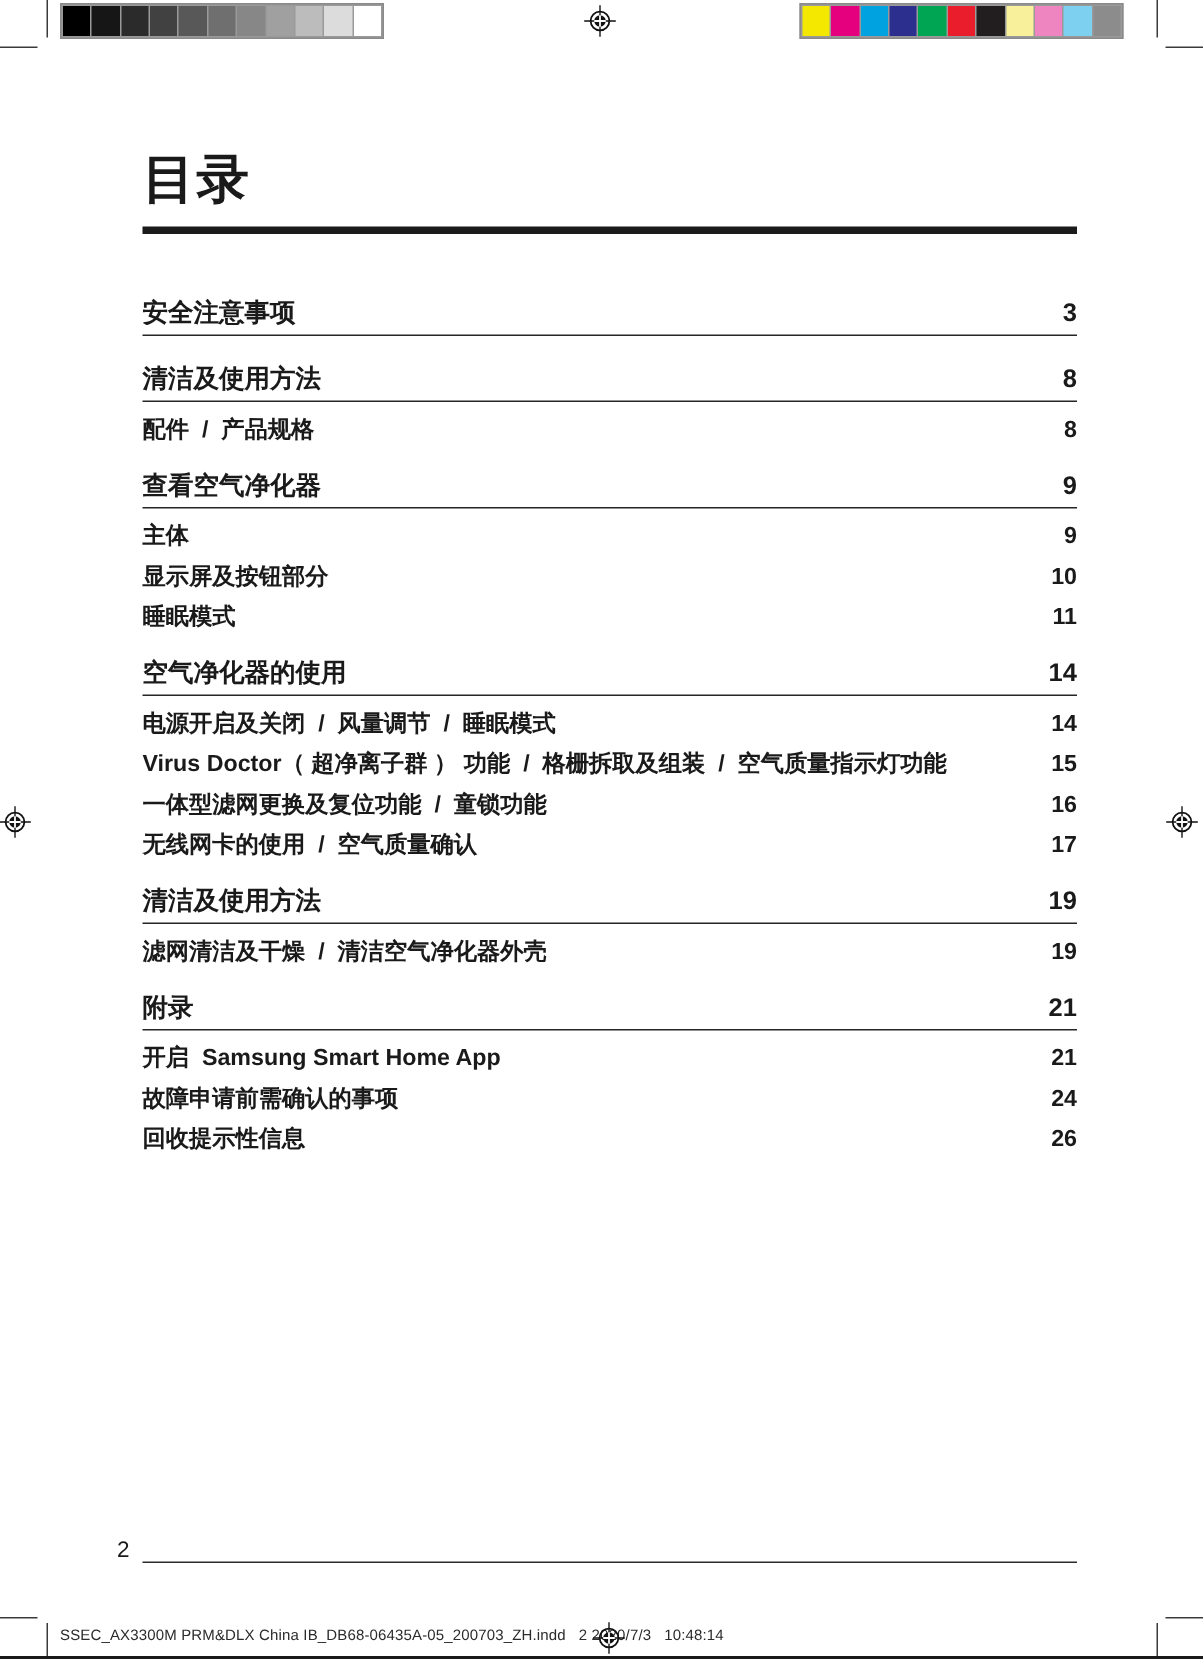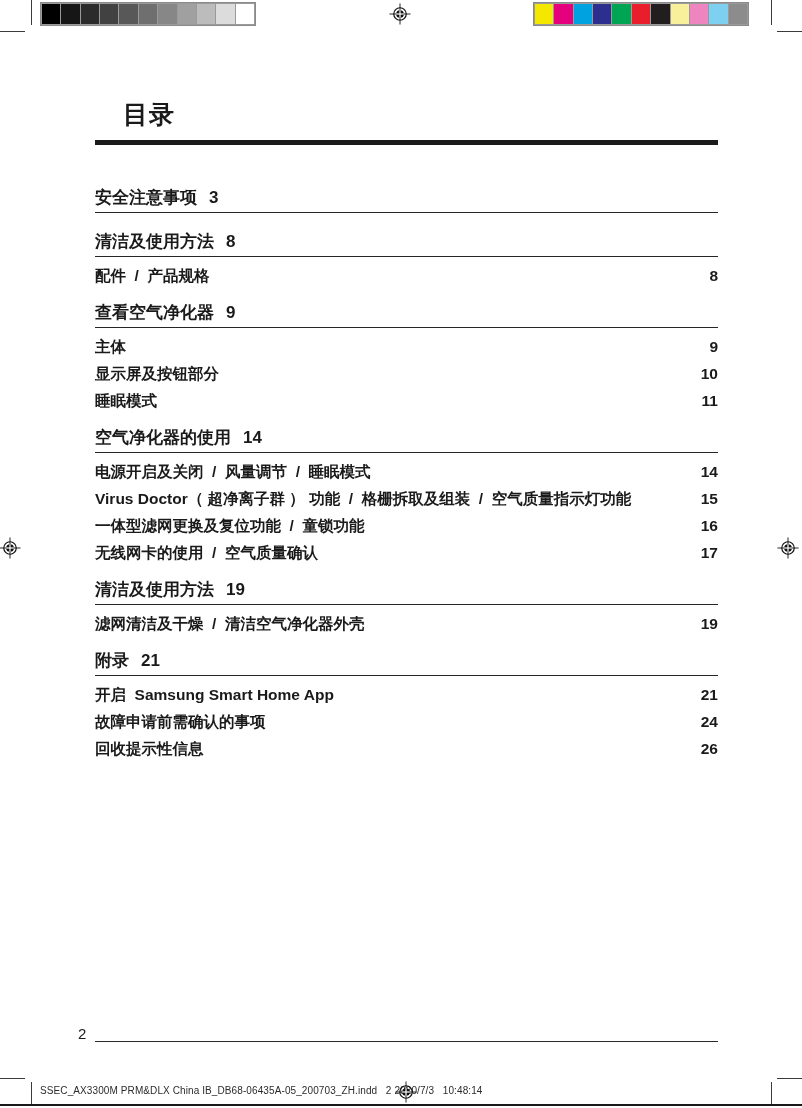--- a/index.html
+++ b/index.html
@@ -31,28 +31,28 @@
   .bottom-edge { position:absolute; left:0; top:1104px; width:802px; height:2px; background:#1a1a1a; }
 
   .regmark { position:absolute; width:22px; height:22px; }
   .reg-top    { left:389px; top:3px; }
   .reg-left   { left:-1px;  top:537px; }
   .reg-right  { left:777px; top:537px; }
   .reg-footer { left:395px; top:1081px; z-index:5; }
 
   
   .content { position:absolute; left:95px; top:100px; width:623px; }
-  .doc-title { font-size:25px; font-weight:700; letter-spacing:1px; line-height:1.15;margin-left:28px; }
+  .doc-title { font-size:35px; font-weight:700; letter-spacing:1px; line-height:1.15; }
   .title-rule { height:5px; background:#1b1b1b; margin-top:11px; }
 
   .toc { margin-top:0; }
   .section { margin-top:20px; }
   .section.first { margin-top:44px; }
   .section-head {
-    display:flex; align-items:baseline;
+    display:flex; justify-content:space-between; align-items:baseline;
     font-size:17px; font-weight:700; line-height:18px;
     padding-bottom:5px; border-bottom:1px solid #252525;
   }
   .item {
     display:flex; justify-content:space-between; align-items:baseline;
     font-size:15.5px; line-height:16px; padding-top:11px;font-weight:bold;
   }
   .label { white-space:pre-wrap; }
   .pagenum { padding-left:12px; white-space:nowrap; }
 

